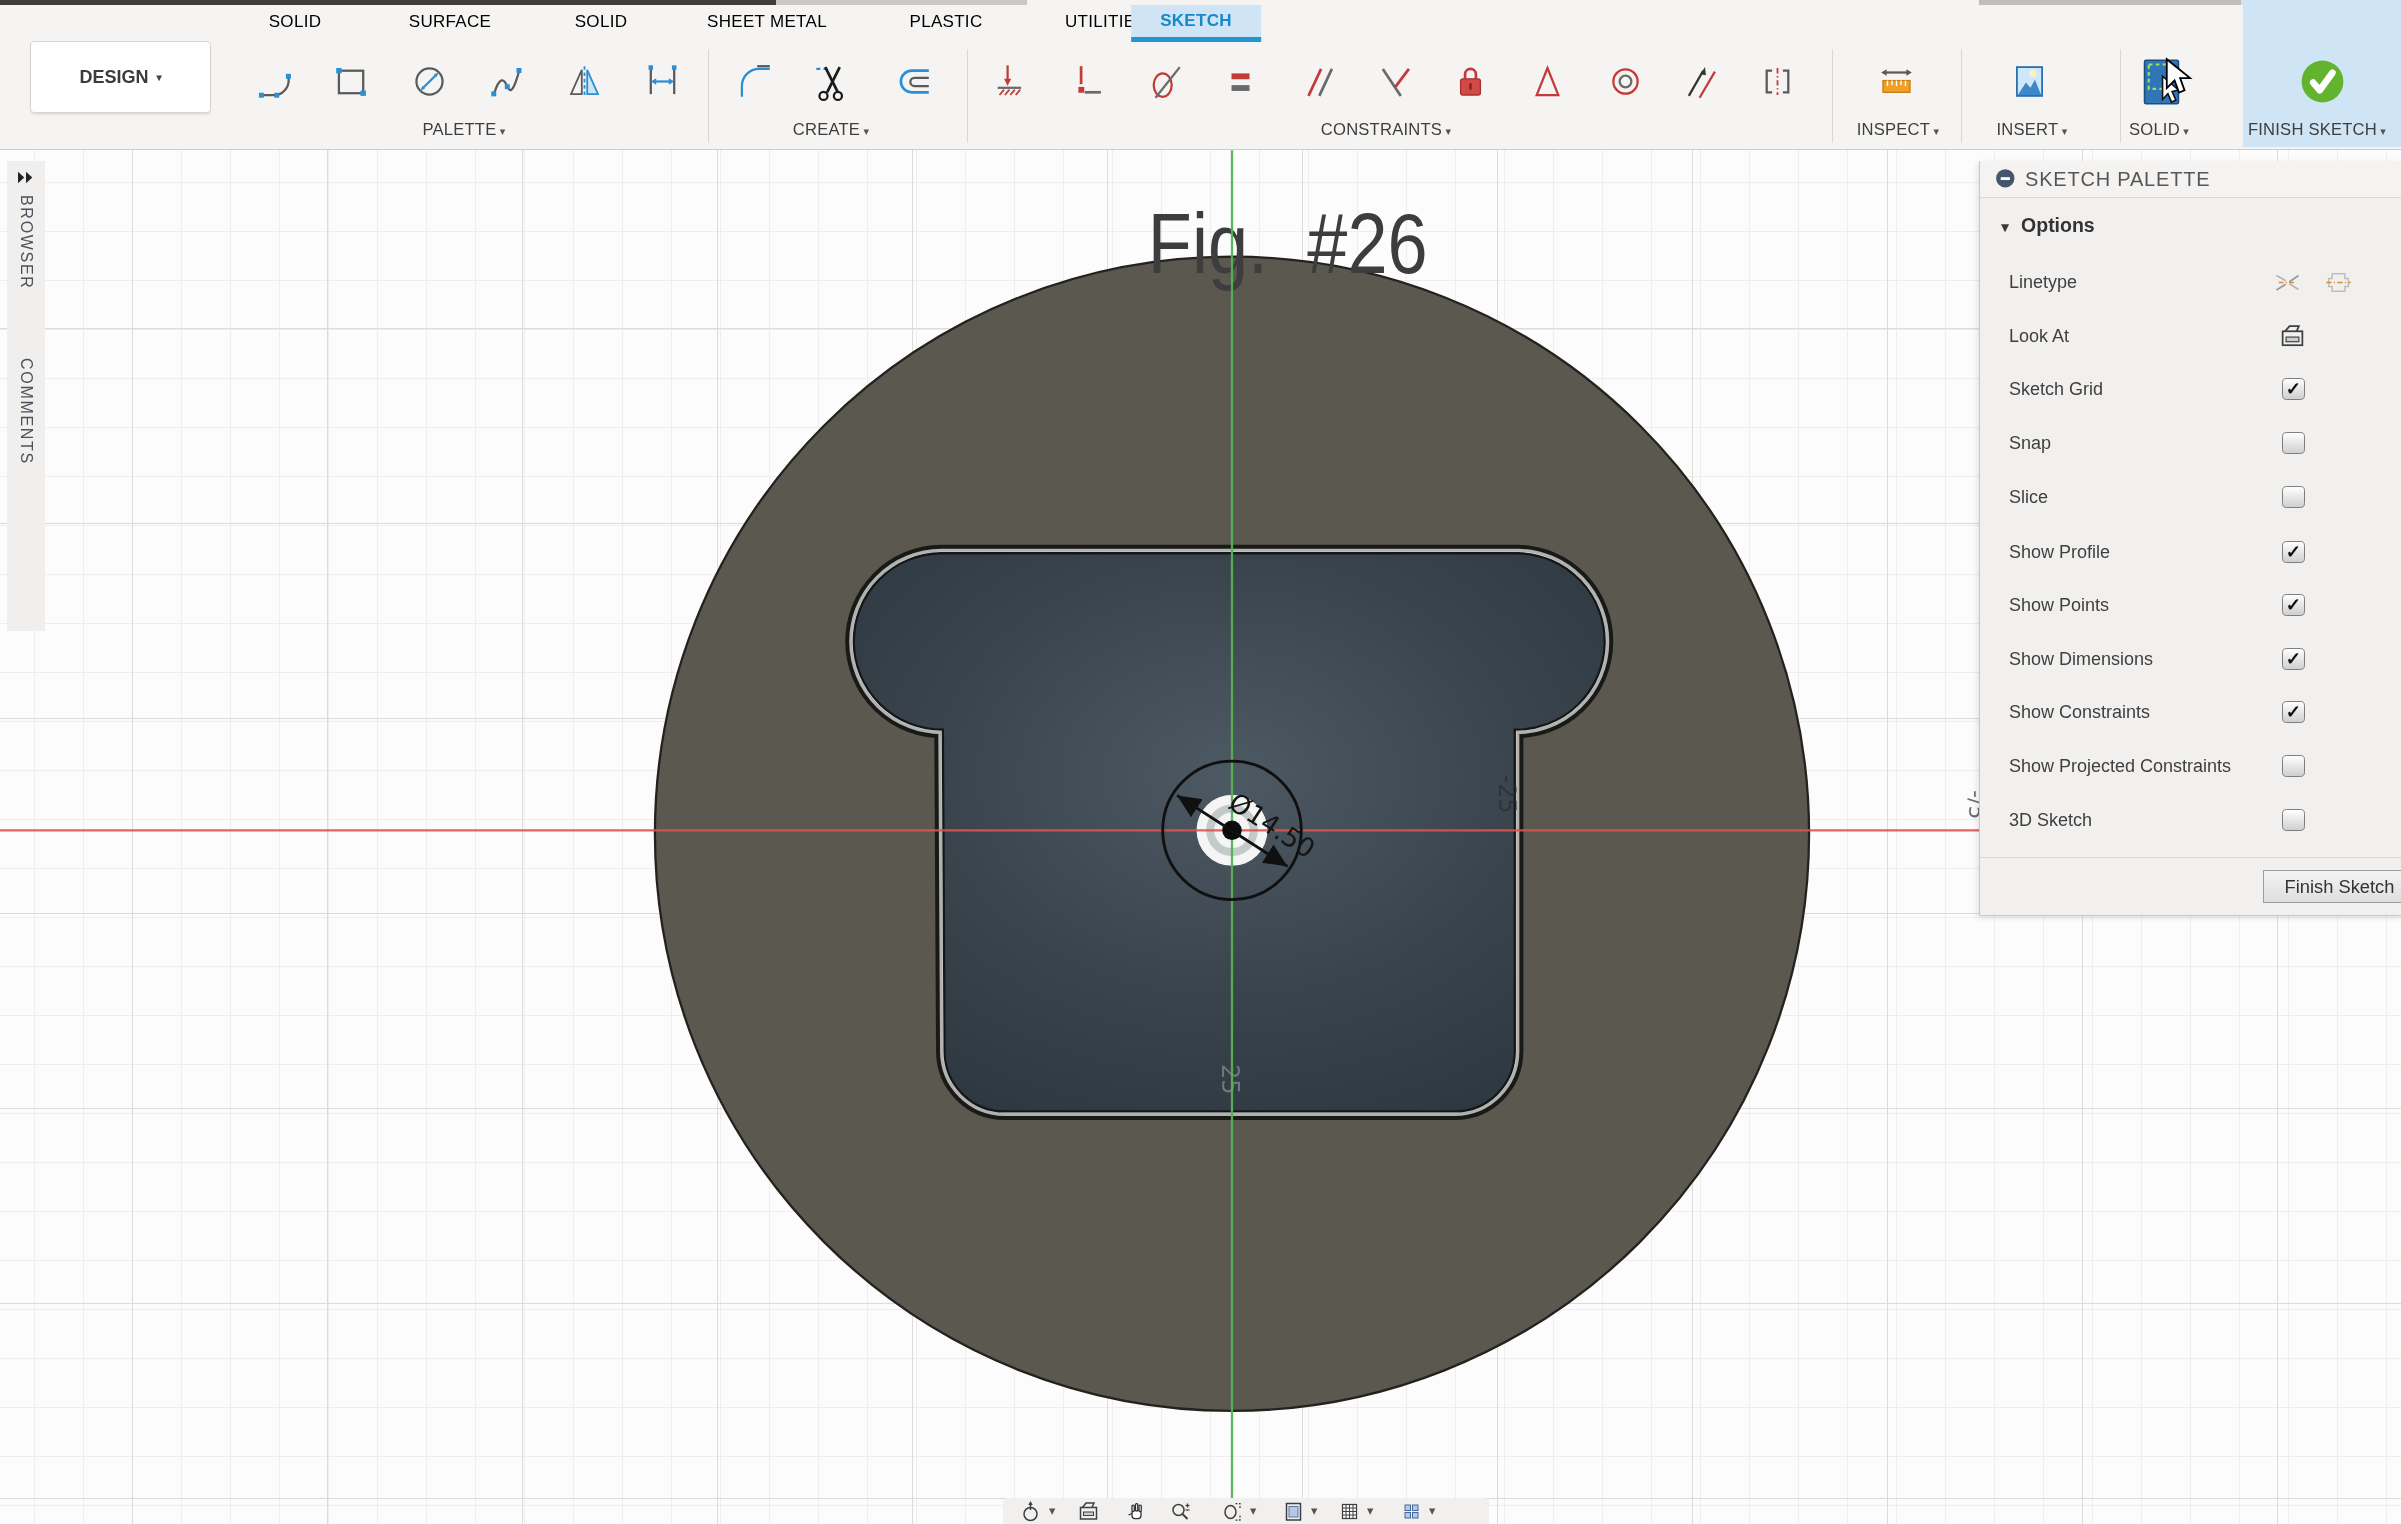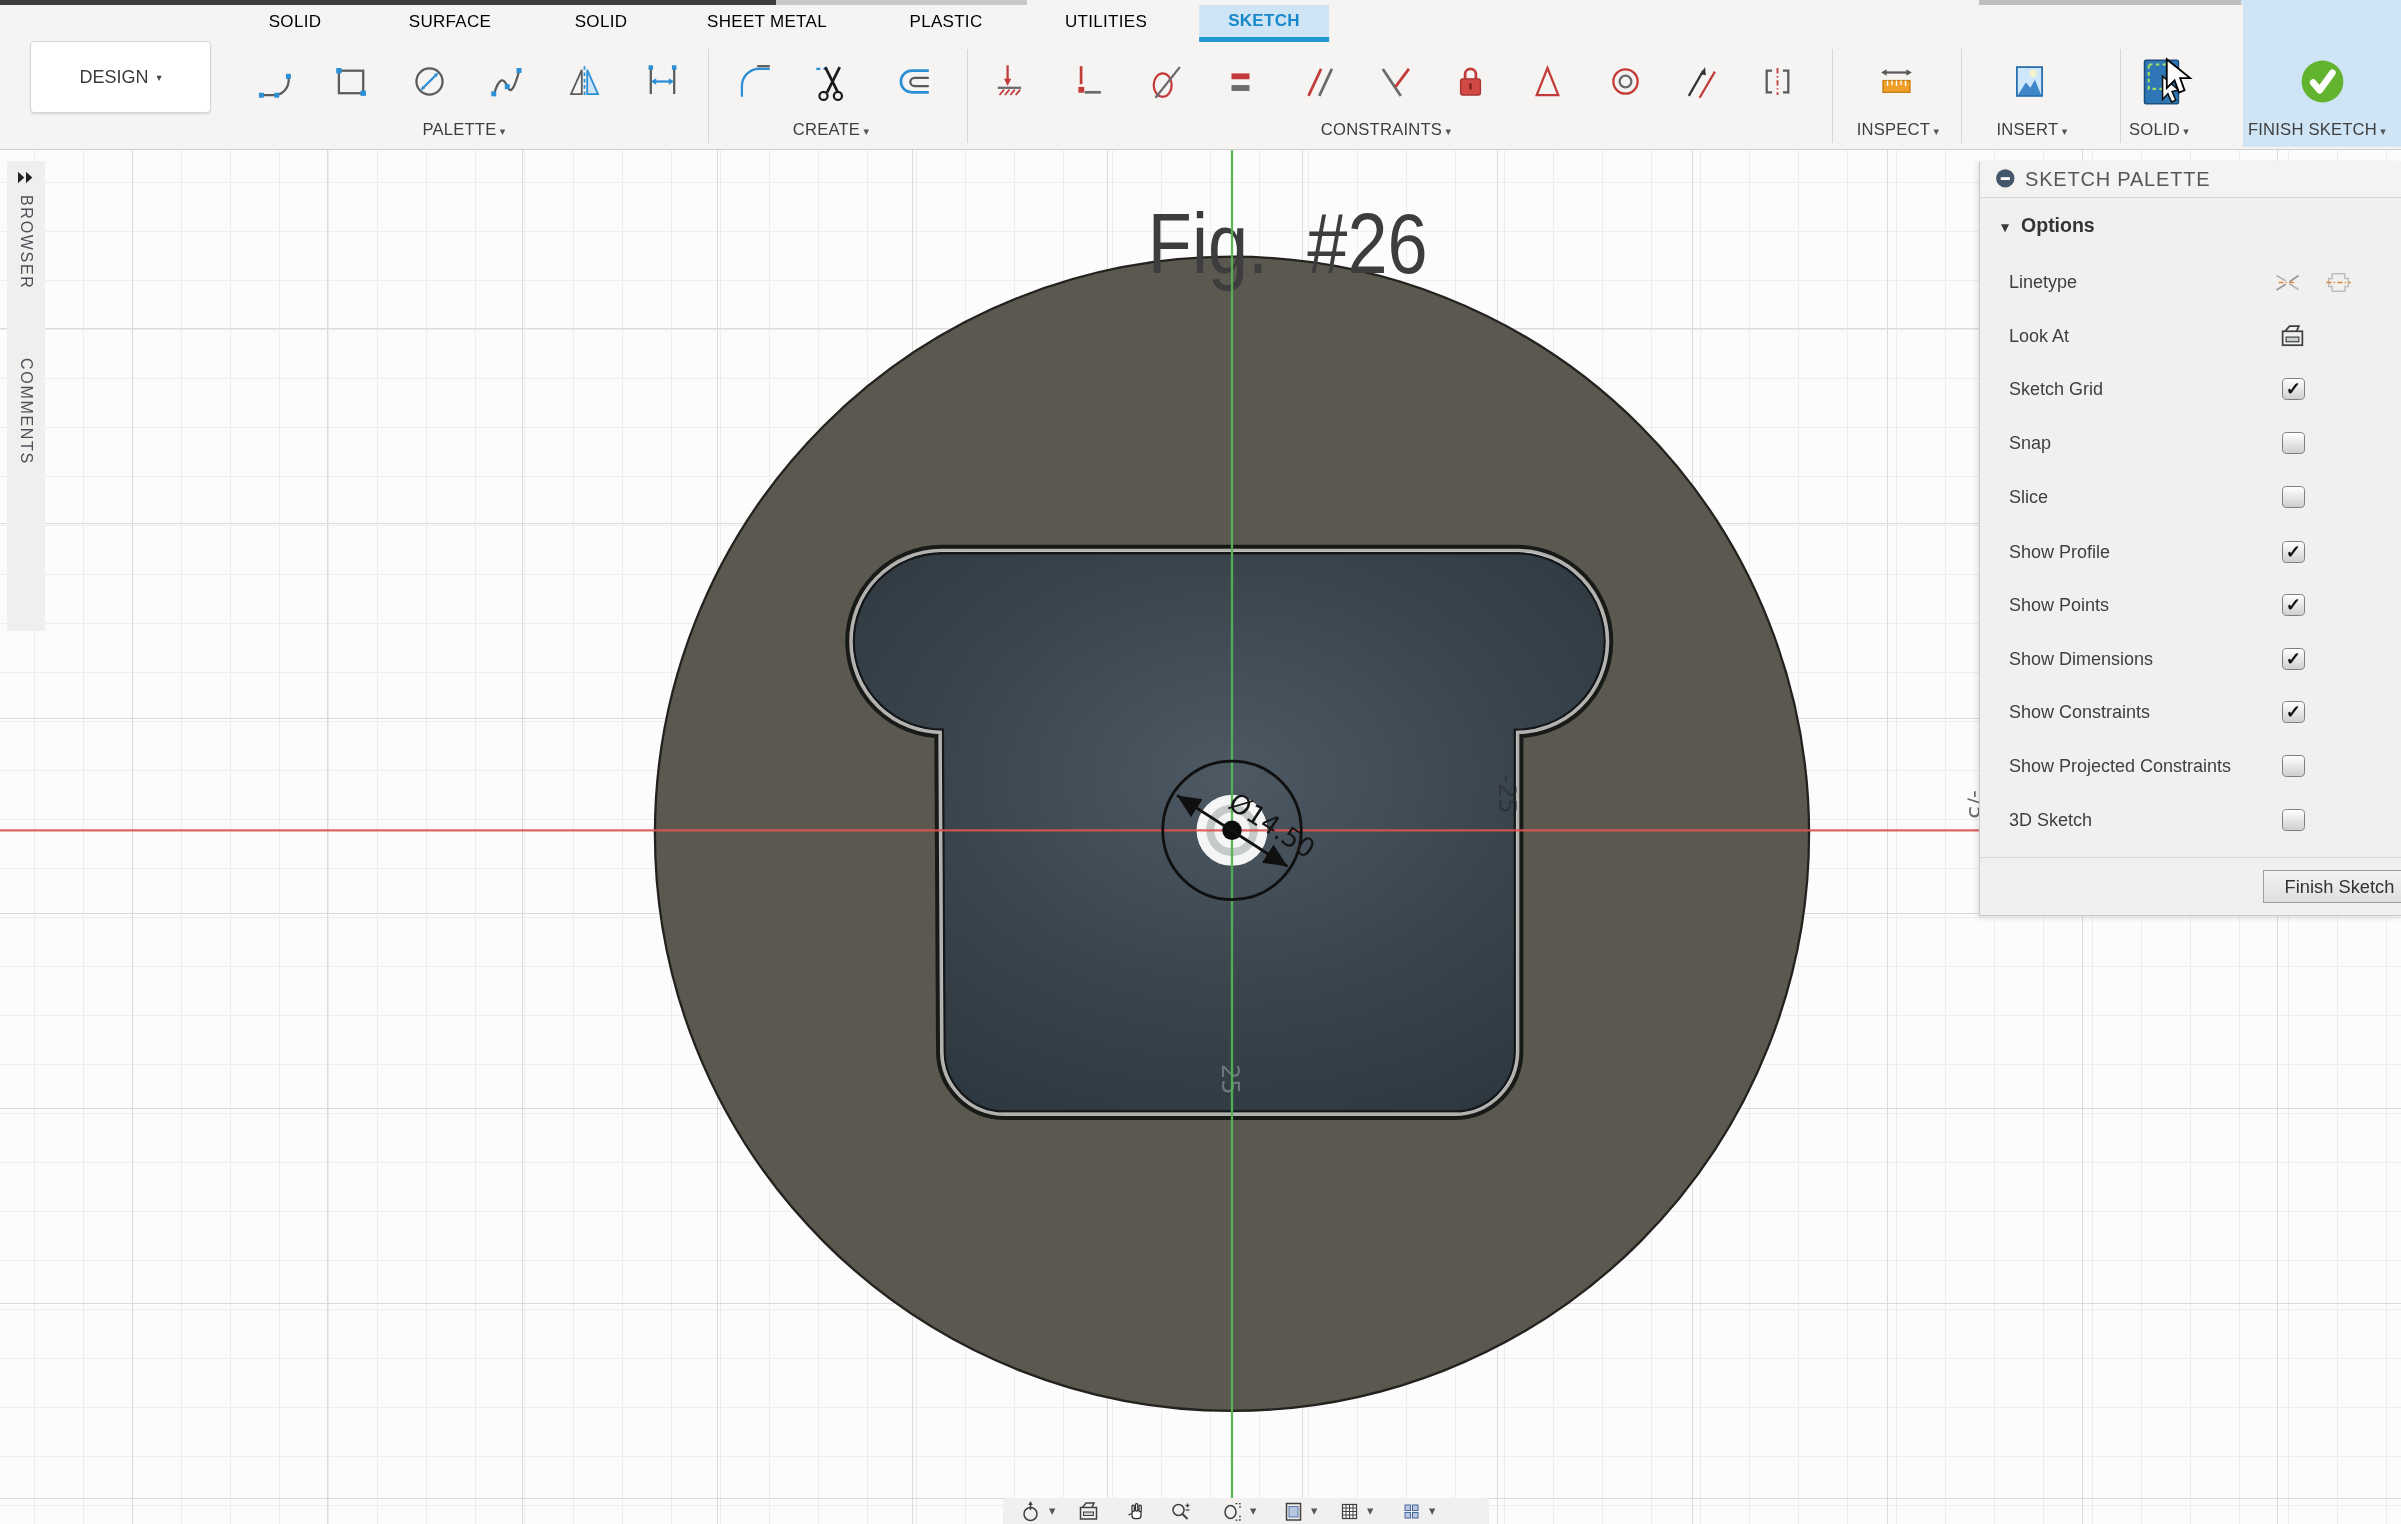--- a/index.html
+++ b/index.html
@@ -29,21 +29,21 @@
        color:#1788c9;font-weight:bold;}
   .sep{position:absolute;top:49px;width:1.1px;height:94px;background:#d8d7d5;}
   .glabel{position:absolute;top:120px;transform:translateX(-50%);font-size:16.6px;color:#3e3e3e;
        white-space:nowrap;letter-spacing:0.2px;}
   .glabel .caret{font-size:11px;color:#555;margin-left:3.4px;}
   .tool{position:absolute;top:48px;width:60px;height:66px;display:flex;align-items:center;justify-content:center;}
   .tool svg{width:45px;height:45px;}
   #finish-highlight{position:absolute;left:2243px;top:0;width:158px;height:147px;background:#cfe4f4;}
   #design-btn{position:absolute;left:30px;top:41px;width:179px;height:70px;background:#ffffff;
        border:1.1px solid #d5d4d2;border-radius:4.6px;box-shadow:0 1.1px 1.7px rgba(0,0,0,.08);
-       display:flex;align-items:center;justify-content:center;font-size:18px;font-weight:normal;color:#3b3b3b;}
+       display:flex;align-items:center;justify-content:center;font-size:18px;font-weight:bold;color:#3b3b3b;}
   #design-btn .caret{font-size:10.3px;margin-left:8px;color:#444;}
 
   
   #left-rail{position:absolute;left:7.4px;top:161px;width:38px;height:470px;background:#f0efed;z-index:4;}
   .vlabel{position:absolute;left:50%;transform:translateX(-50%);writing-mode:vertical-rl;
       text-orientation:mixed;font-size:16px;letter-spacing:1.7px;color:#4d525a;}
   #rail-expand{position:absolute;left:50%;top:9.2px;transform:translateX(-50%);}
 
   
   #palette{position:absolute;left:1979px;top:161px;width:423px;height:754px;background:#f1f0ef;
@@ -127,21 +127,21 @@
 
   <div id="topbar">
     <div id="finish-highlight"></div>
 
     <div class="tab" style="left:295px">SOLID</div>
     <div class="tab" style="left:450px">SURFACE</div>
     <div class="tab" style="left:601px">SOLID</div>
     <div class="tab" style="left:767px">SHEET METAL</div>
     <div class="tab" style="left:946px">PLASTIC</div>
     <div class="tab" style="left:1106px">UTILITIES</div>
-    <div class="tab active" style="left:1264px">SKETCH</div>
+    <div class="tab active" style="left:1196px">SKETCH</div>
 
     <div id="design-btn">
       <span>DESIGN</span>
       <span class="caret">▾</span>
     </div>
 
     <div class="sep" style="left:708px"></div>
     <div class="sep" style="left:967px"></div>
     <div class="sep" style="left:1832px"></div>
     <div class="sep" style="left:1961px"></div>

